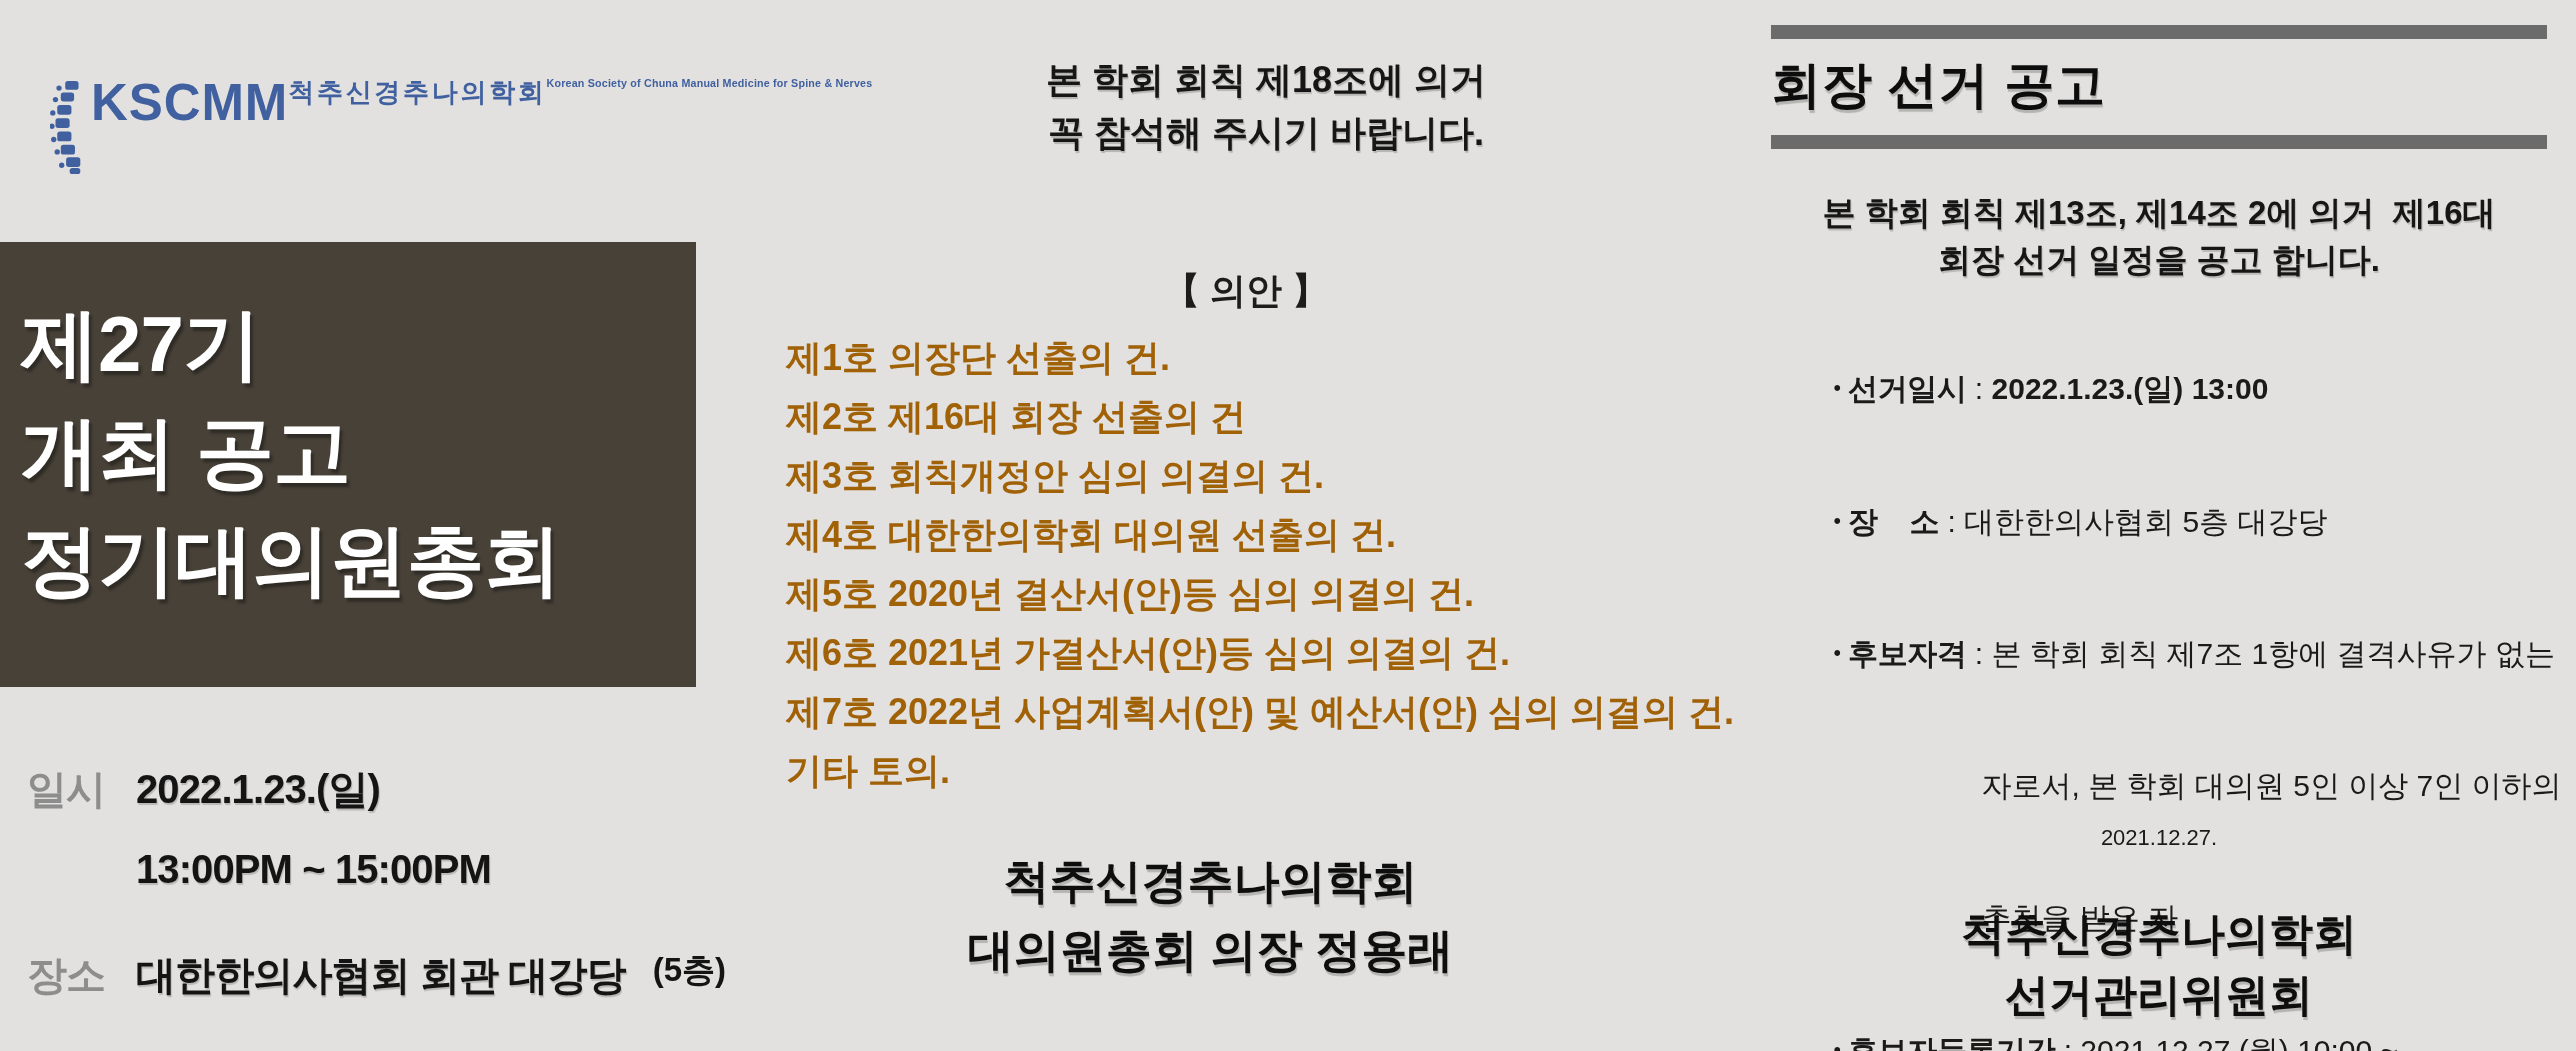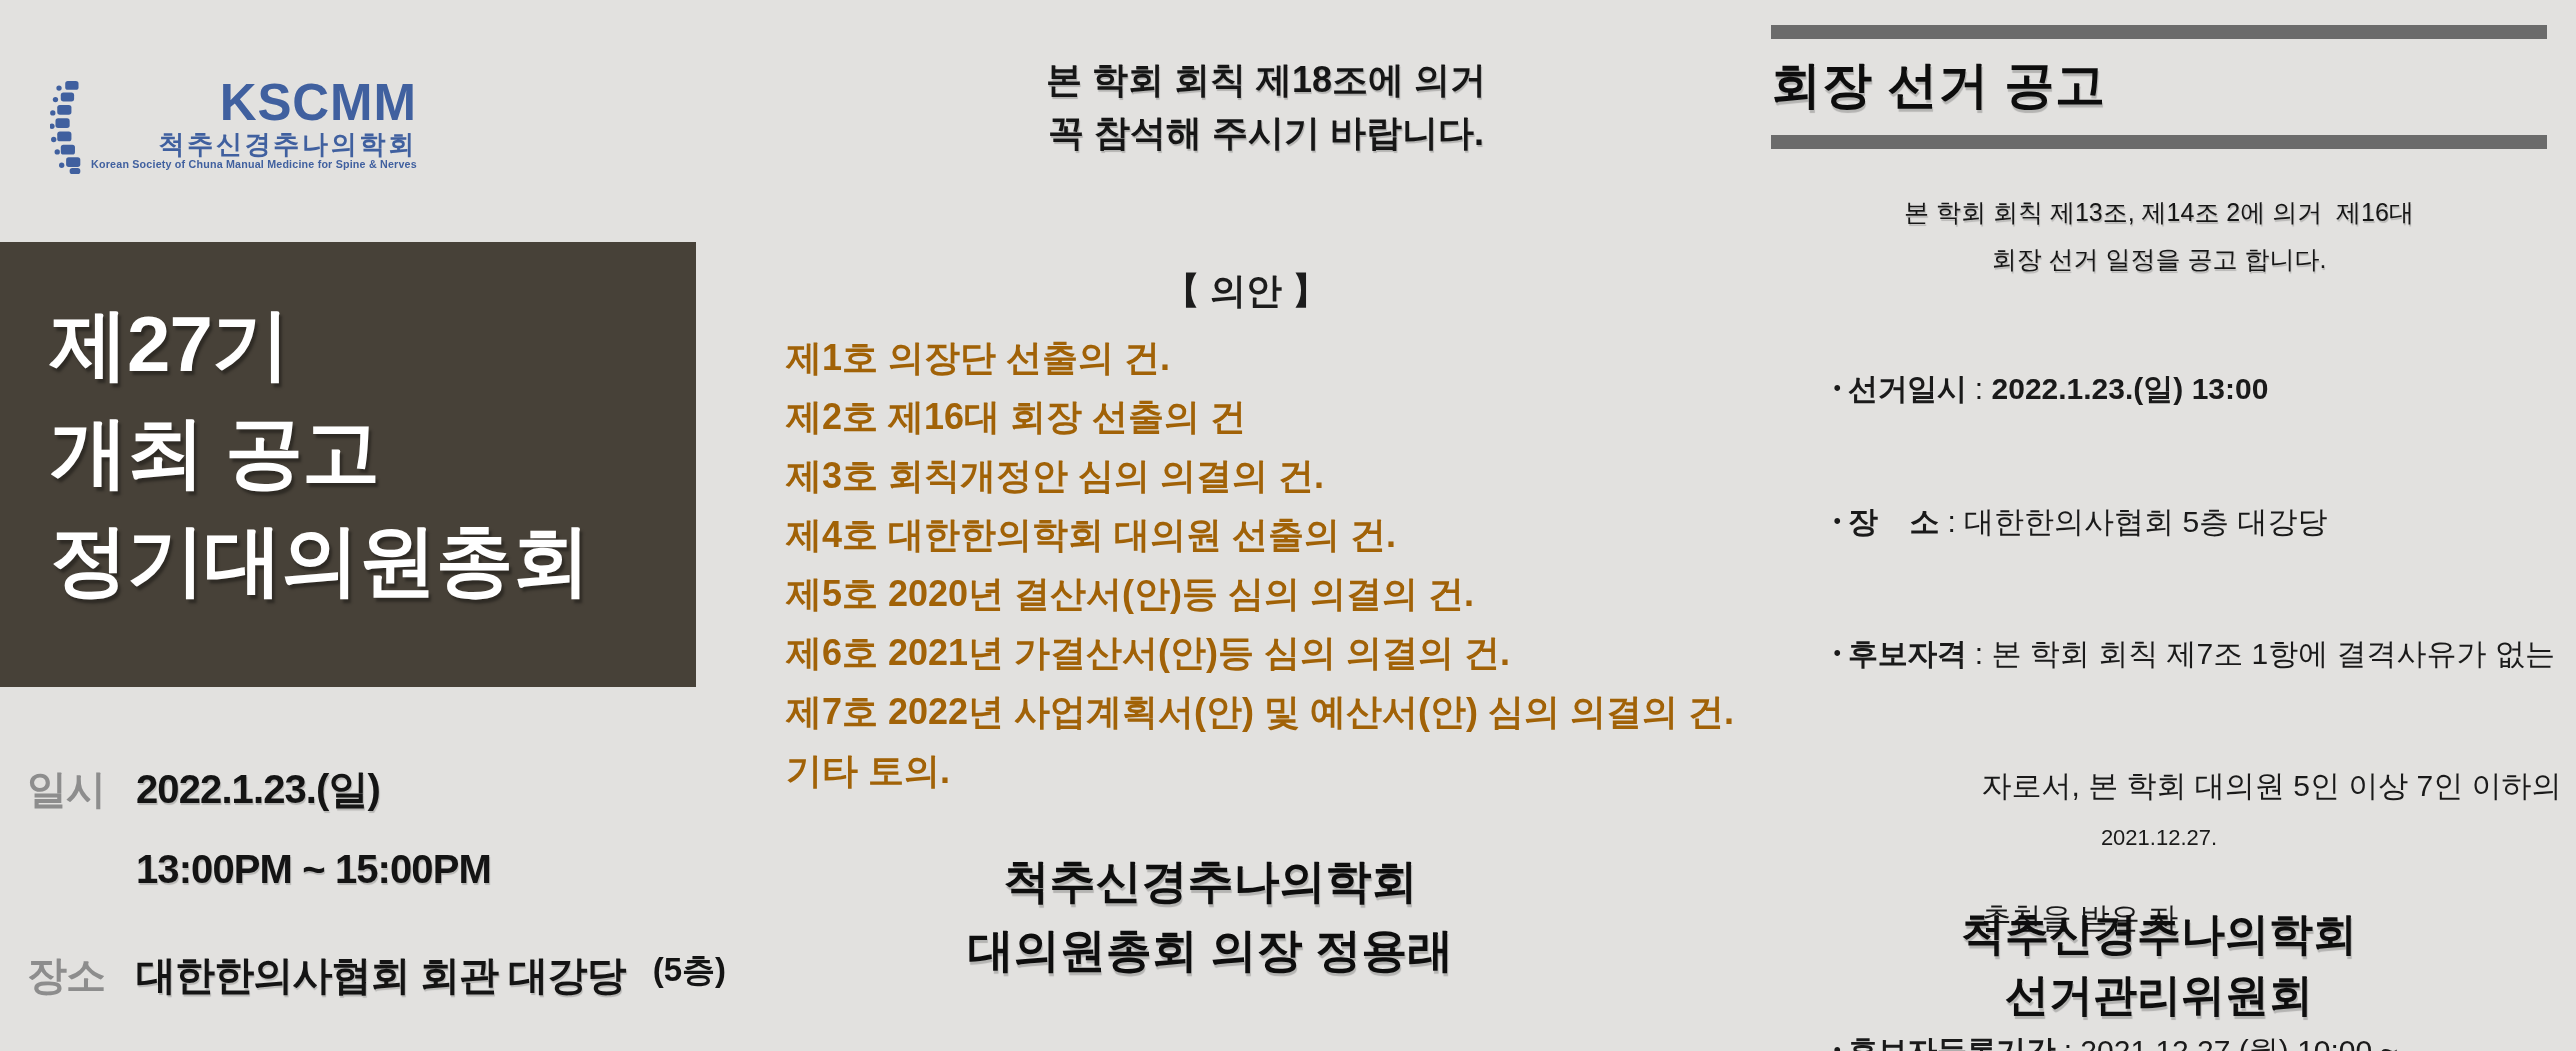--- a/index.html
+++ b/index.html
@@ -17,39 +17,39 @@
     font-family:"Liberation Sans","DejaVu Sans",sans-serif;
     color:var(--ink);
     position:relative;
     overflow:hidden;
   }
   .abs{position:absolute;}
 
   
   .logo{left:50px;top:77px;display:flex;align-items:flex-start;}
   .logo svg{display:block;margin-top:3.6px;}
-  .logo-text{margin-left:7.1px;display:flex;flex-direction:column;text-align:right;}
+  .logo-text{margin-left:7.1px;display:flex;flex-direction:row;text-align:right;}
   .logo-acronym{
     font-size:51px;font-weight:800;line-height:52px;
     color:var(--logo-color);letter-spacing:0.9px;
   }
   .logo-korean{
     font-size:26px;font-weight:800;line-height:28px;
     color:var(--logo-color);letter-spacing:2.7px;margin-top:0.9px;white-space:pre;
   }
   .logo-english{
     font-size:10.7px;font-weight:700;line-height:12.5px;
     color:var(--logo-color);letter-spacing:0.2px;white-space:pre;
   }
 
   
   .left-title-box{
     left:0;top:242px;width:696px;height:445px;
     background:var(--panel-bg);
-    padding:48px 0 0 50px;
+    padding:48px 0 0 21px;
   }
   .lt-line{
     color:#ffffff;font-size:78px;font-weight:800;line-height:108px;
     letter-spacing:-0.9px;white-space:pre;
     text-shadow:2.7px 3.6px 2.7px rgba(0,0,0,0.35);
   }
 
   
   .schedule{left:27px;top:762px;width:730px;}
   .sched-row{display:flex;align-items:flex-start;white-space:pre;gap:20px;}
@@ -86,21 +86,21 @@
   .right-col{left:1771px;top:0;width:776px;height:1051px;}
   .bar{position:absolute;left:0;width:776px;height:14.2px;background:var(--bar-color);}
   .bar-top{top:25px;}
   .bar-bottom{top:135px;}
   .r-title{
     position:absolute;top:52px;left:0;width:776px;text-align:left;
     font-size:50px;font-weight:800;letter-spacing:0.9px;color:#0d0d0d;white-space:pre;
     text-shadow:0.9px 2.7px 0.9px rgba(0,0,0,0.2);
   }
   .r-intro{position:absolute;top:189px;left:0;width:776px;text-align:center;}
-  .r-intro div{font-size:25px;font-weight:400;line-height:47px;white-space:pre;
+  .r-intro div{font-size:33px;font-weight:700;line-height:47px;white-space:pre;
     text-shadow:0.9px 1.8px 0.9px rgba(0,0,0,0.18);}
   .r-list{position:absolute;top:322px;left:12.5px;width:801px;}
   .r-line{font-size:30px;line-height:44px;white-space:pre;color:#1a1a1a;}
   .r-line .bullet{font-size:21.4px;vertical-align:3.6px;margin-right:7.1px;}
   .r-line .label{font-weight:800;letter-spacing:-0.4px;}
   .r-line .sep{font-weight:400;}
   .r-line .value{font-weight:400;}
   .r-line .value.bold{font-weight:700;}
   .r-line.cont1{padding-left:148px;}
   .r-date{

